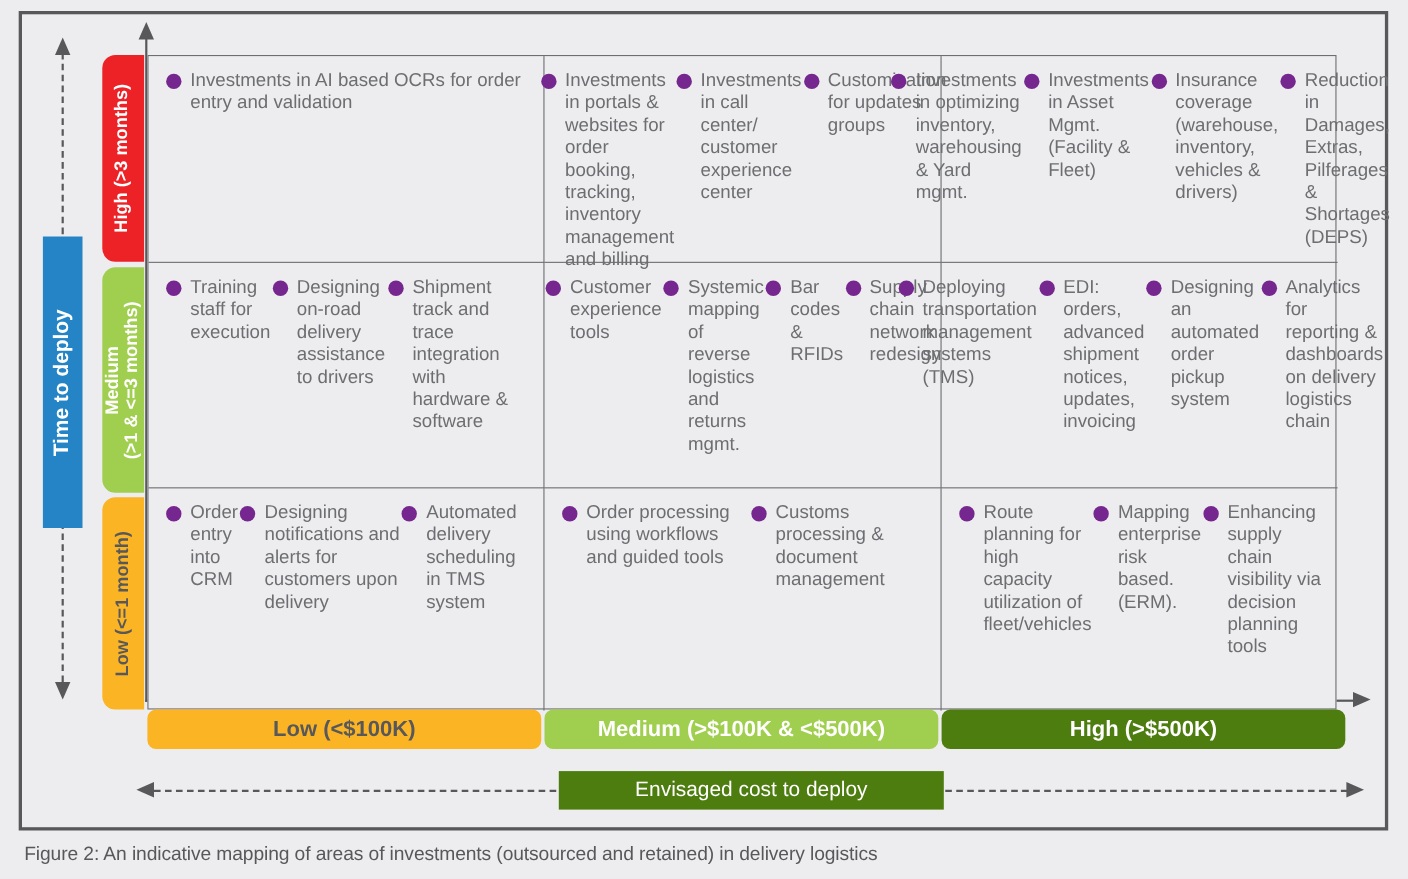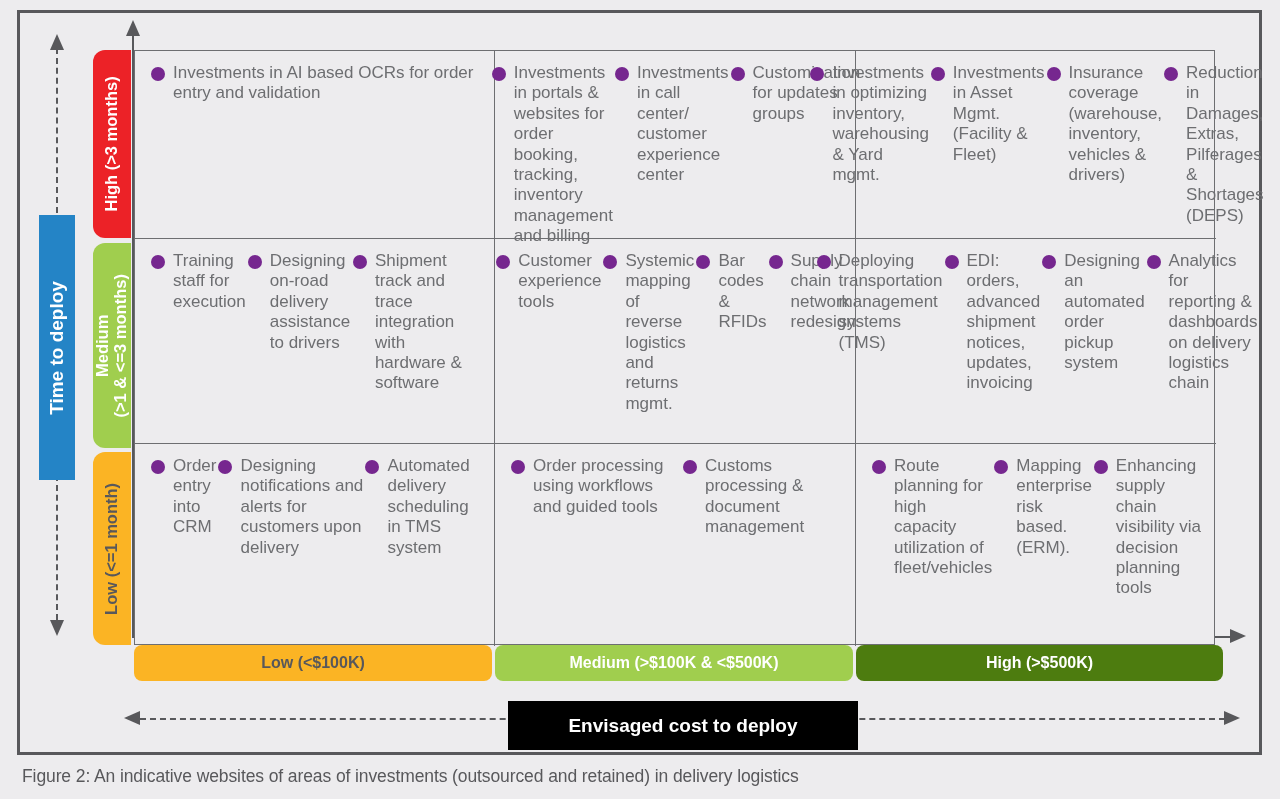--- a/index.html
+++ b/index.html
@@ -154,34 +154,34 @@
     background:#76278f;
   }
   .cell.tight .bullet{margin-bottom:7px;}
   .cell.loose .bullet{margin-bottom:22px;}
 
   
   .x-legend{
     position:absolute;top:645px;height:36px;
     border-radius:8px;
     display:flex;align-items:center;justify-content:center;
-    font-weight:bold;font-size:16px;
+    font-weight:bold;font-size:20px;
     color:#ffffff;
   }
   .x-legend.low   {left:134px;width:358px;background:#fbb424;color:#58585b;}
   .x-legend.medium{left:495px;width:358px;background:#a0ce4e;}
   .x-legend.high  {left:856px;width:367px;background:#4d7c0f;}
 
   
   .x-axis-title{
     position:absolute;left:508px;top:701px;
-    width:350px;height:49px;
-    background:#000000;
-    color:#ffffff;
-    font-weight:bold;font-size:19px;
+    width:350px;height:35px;
+    background:#4d7c0f;
+    color:#ffffff;
+    font-weight:normal;font-size:19px;
     display:flex;align-items:center;justify-content:center;
   }
 </style>
 </head>
 <body>
 
 <div id="root">
 
   <div class="figure-frame"></div>
 
@@ -271,15 +271,15 @@
     <span>Medium (&gt;$100K &amp; &lt;$500K)</span>
   </div>
   <div class="x-legend high">
     <span>High (&gt;$500K)</span>
   </div>
 
   <div class="x-axis-title">
     <span>Envisaged cost to deploy</span>
   </div>
 
-  <div class="caption">Figure 2: An indicative websites of areas of investments (outsourced and retained) in delivery logistics</div>
+  <div class="caption">Figure 2: An indicative mapping of areas of investments (outsourced and retained) in delivery logistics</div>
 
 </div>
 
 </body></html>

